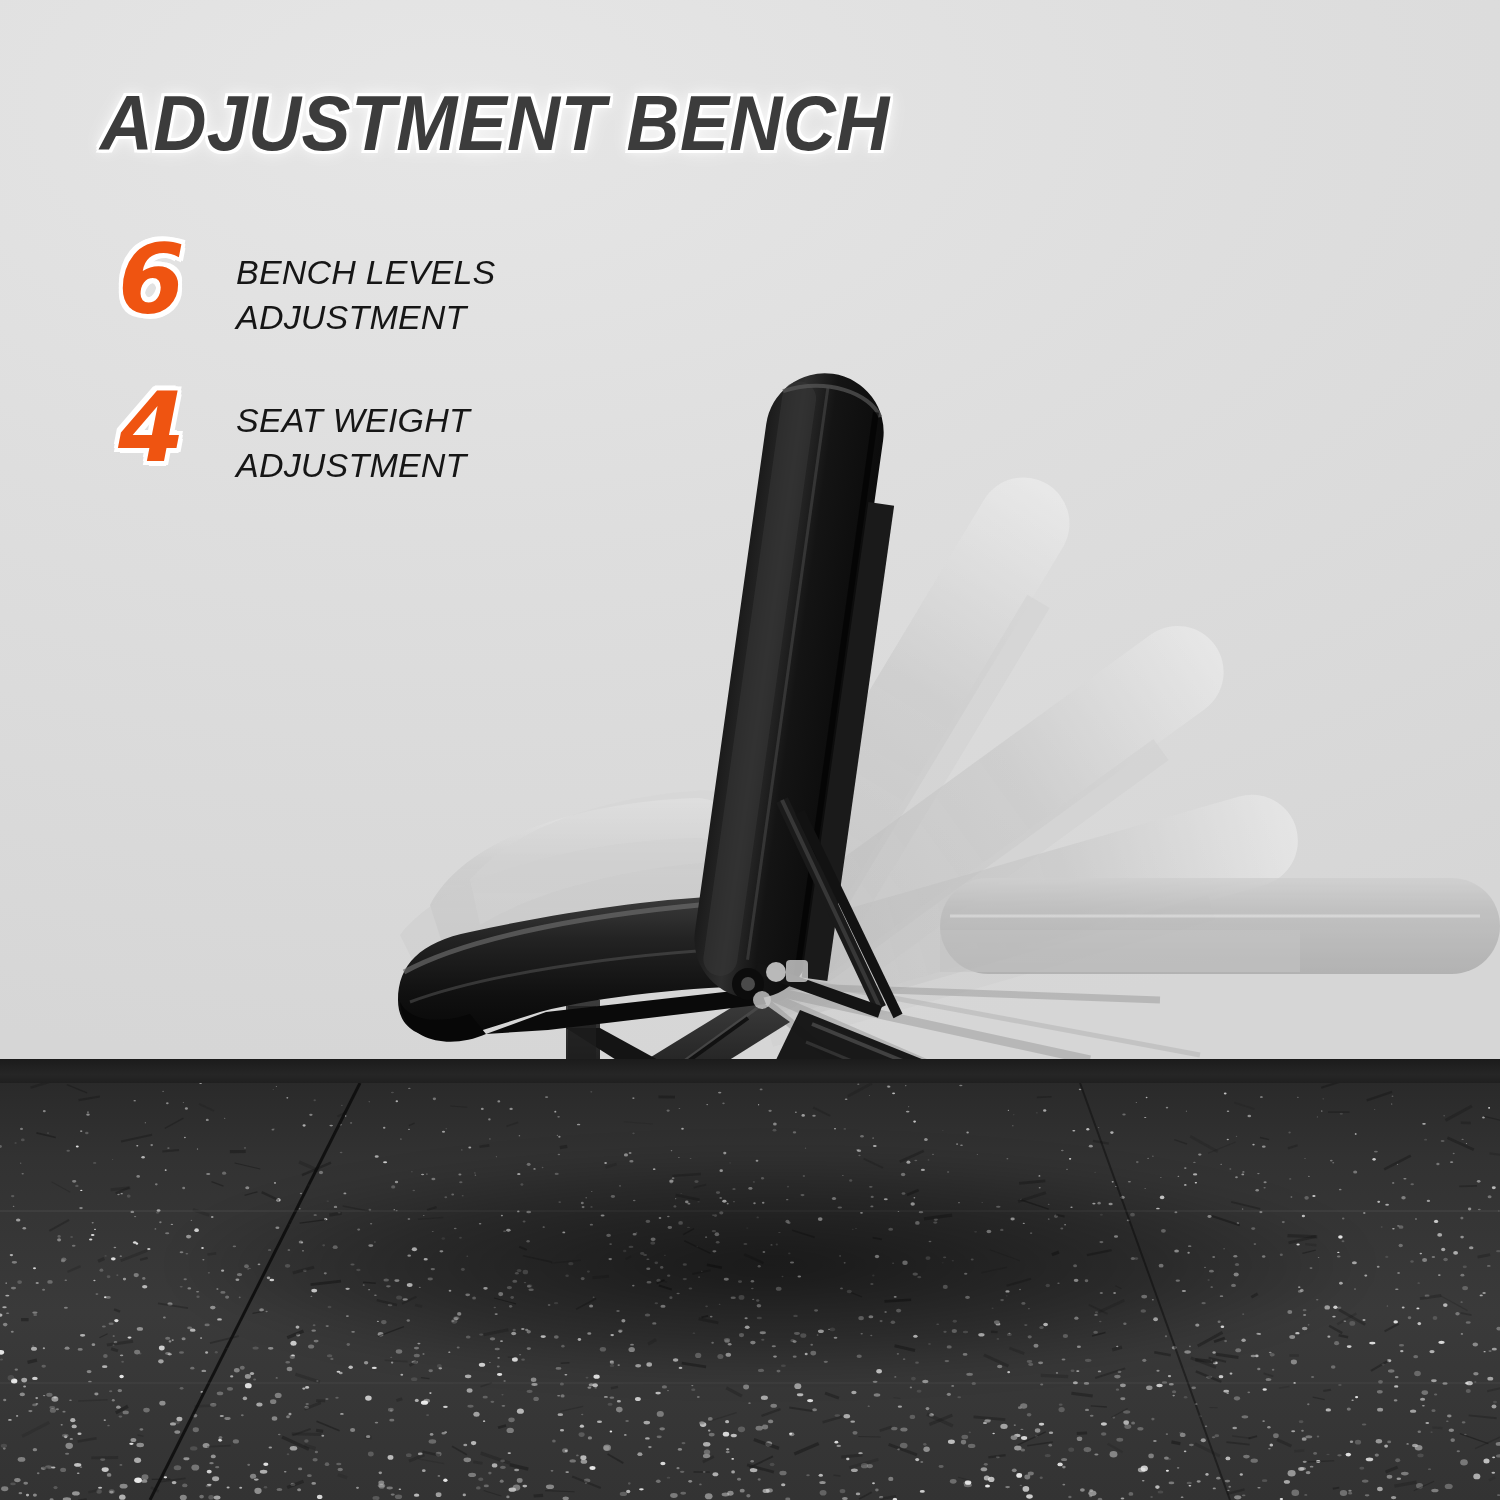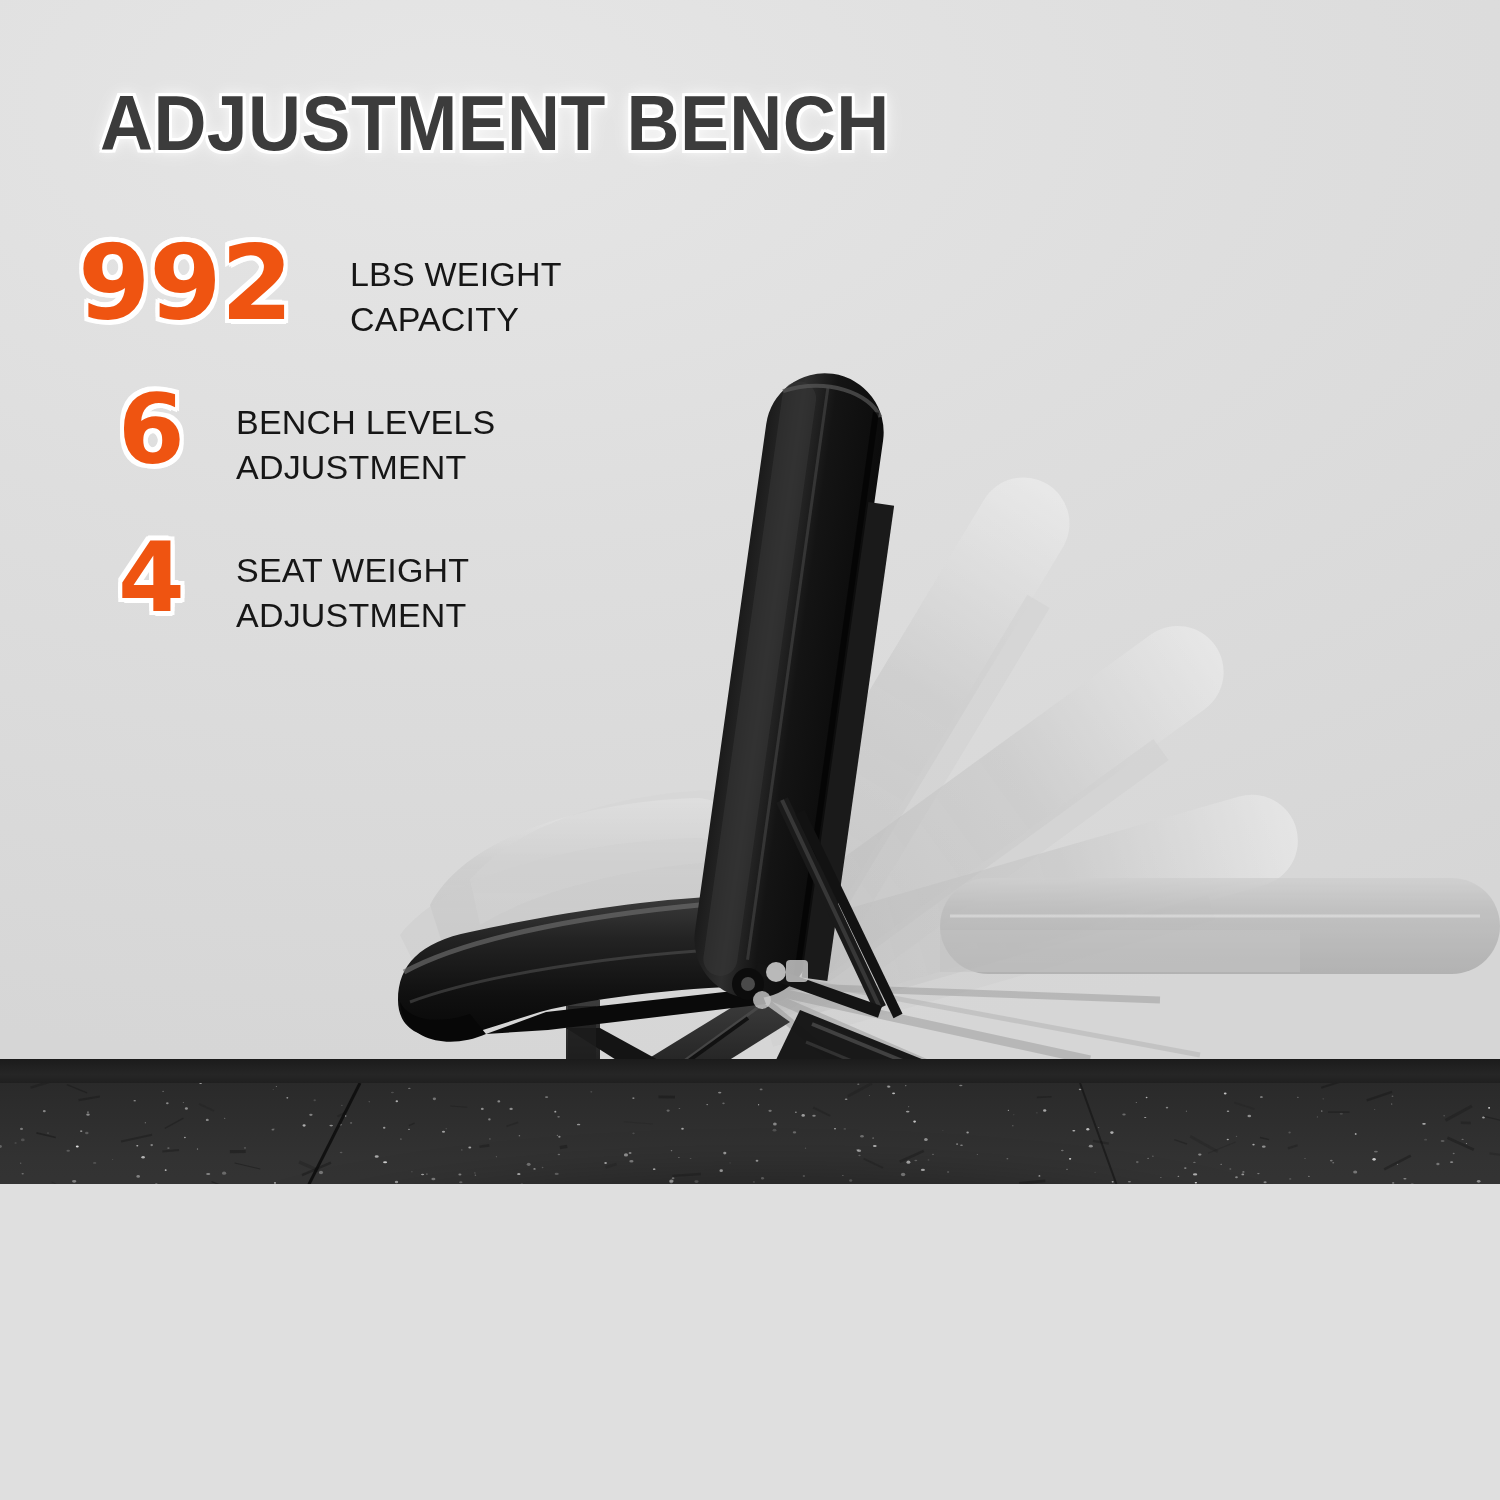--- a/index.html
+++ b/index.html
@@ -1,21 +1,21 @@
 <!DOCTYPE html>
 <html><head>
 <meta charset="utf-8">
 <style>
   html,body{margin:0;padding:0;}
   body{
     width:1500px;height:1500px;overflow:hidden;
     font-family:"Liberation Sans",sans-serif;
     background:#dfdfdf;
   }
-  #stage{position:relative;width:1500px;height:1184px;overflow:hidden;}
+  #stage{position:relative;width:1500px;height:1500px;overflow:hidden;font-style:italic;}
 
   
   .wall{
     position:absolute;left:0;top:0;width:1500px;height:1062px;
     background:
       radial-gradient(120% 90% at 30% 10%, #e6e6e6 0%, #dedede 45%, #d6d6d6 100%);
   }
   .baseboard{
     position:absolute;left:0;top:1059px;width:1500px;height:26px;
     background:linear-gradient(#1b1b1b,#262626 60%,#1e1e1e);
@@ -2237,25 +2237,20 @@
       <path d="M1080 0 L 1230 417" stroke="#0c0c0c" stroke-width="2" fill="none" opacity=".5"></path>
       <path d="M0 128 L 1500 128" stroke="#9a9a9a" stroke-width="1" fill="none" opacity=".2"></path>
       <path d="M0 300 L 1500 300" stroke="#9a9a9a" stroke-width="1" fill="none" opacity=".13"></path>
     </svg>
   </div>
   <div class="floor-shadow"></div>
 
   <div class="headline">ADJUSTMENT BENCH</div>
 
   <div class="stats">
-    <div class="stat s0">
-      <div class="num">992</div>
-      <div class="lbl">LBS WEIGHT
-CAPACITY</div>
-    </div>
     <div class="stat s1">
       <div class="num">6</div>
       <div class="lbl">BENCH LEVELS
 ADJUSTMENT</div>
     </div>
     <div class="stat s2">
       <div class="num">4</div>
       <div class="lbl">SEAT WEIGHT
 ADJUSTMENT</div>
     </div>

